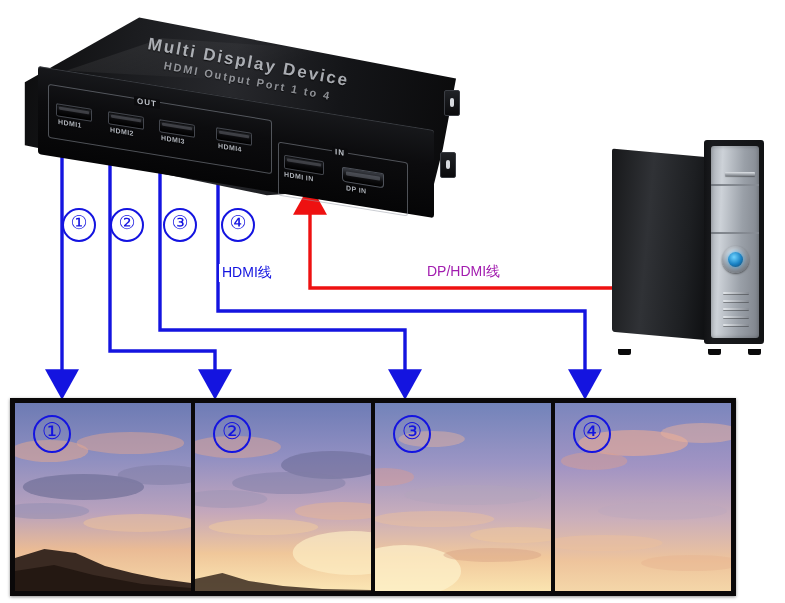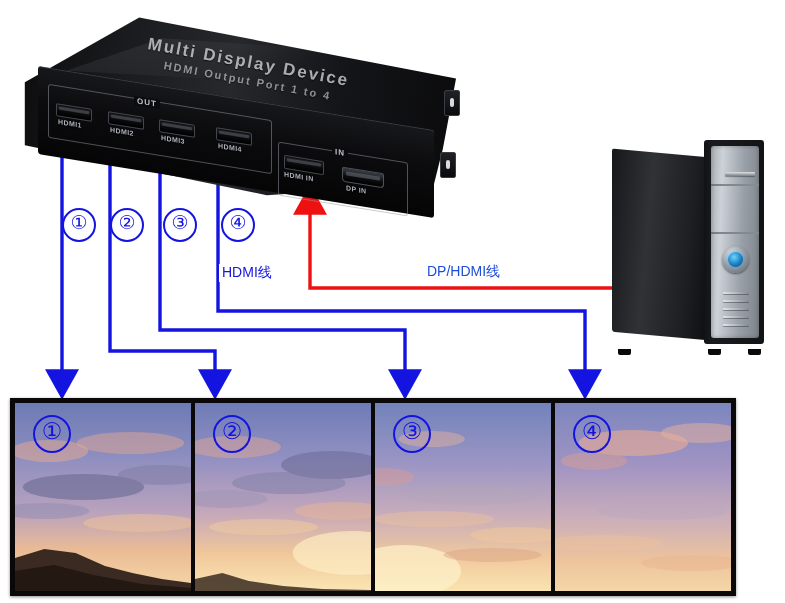--- a/index.html
+++ b/index.html
@@ -298,21 +298,21 @@
 
   
   .wire-label {
     position: absolute;
     font-size: 14px;
     background: #ffffff;
     padding: 0 3px;
     white-space: nowrap;
   }
   .lbl-hdmi { left: 219px; top: 264px; color: #1414e0; }
-  .lbl-dp   { left: 424px; top: 263px; color: #1d4ed8; }
+  .lbl-dp   { left: 424px; top: 263px; color: #a21caf; }
 
   .callout {
     position: absolute;
     width: 30px;
     height: 30px;
     border: 2px solid #1414e0;
     border-radius: 50%;
     color: #1414e0;
     font-size: 19px;
     line-height: 26px;

